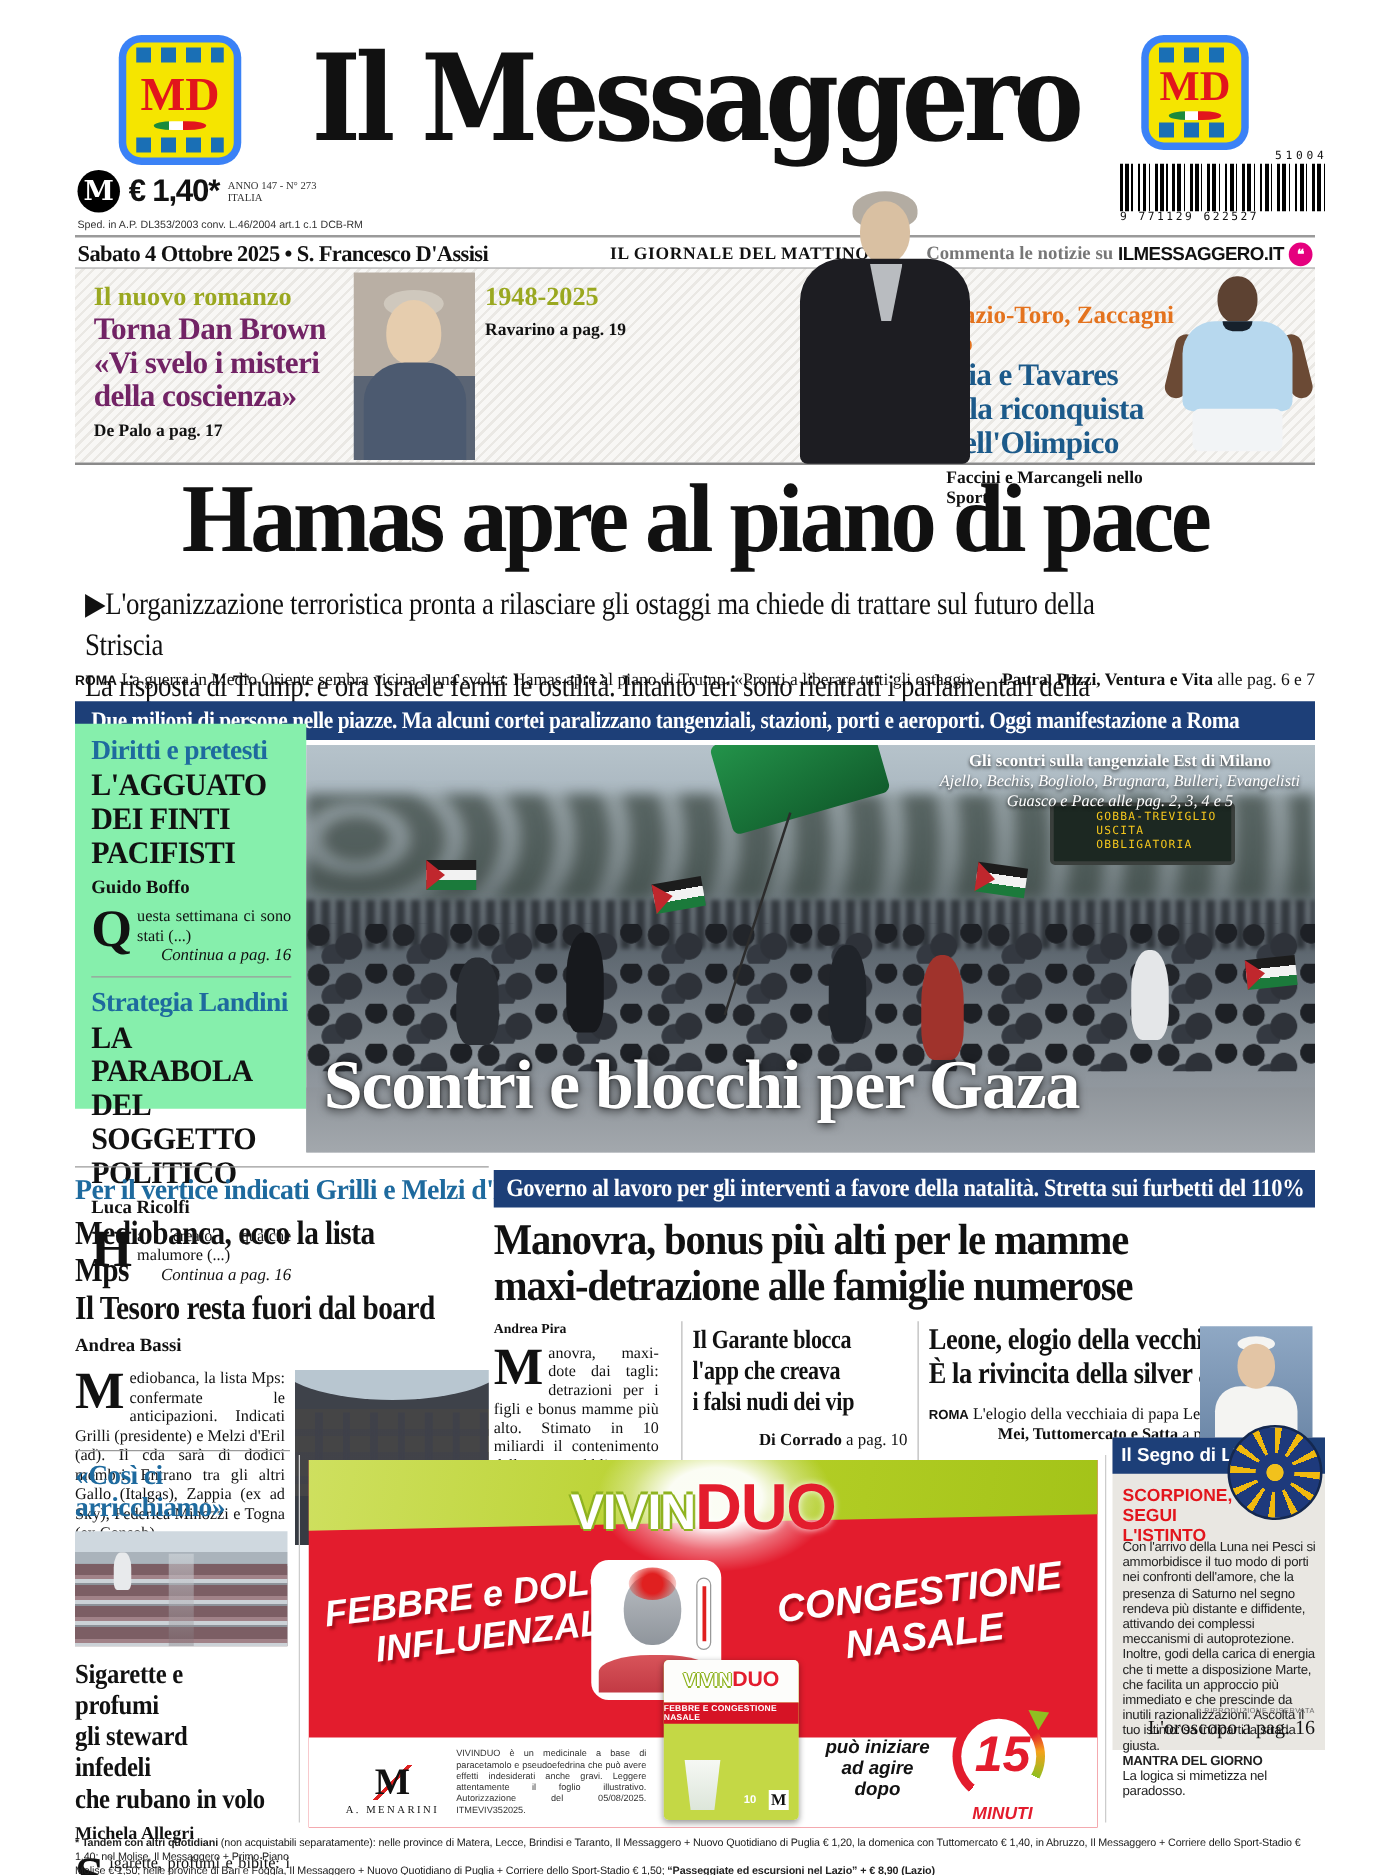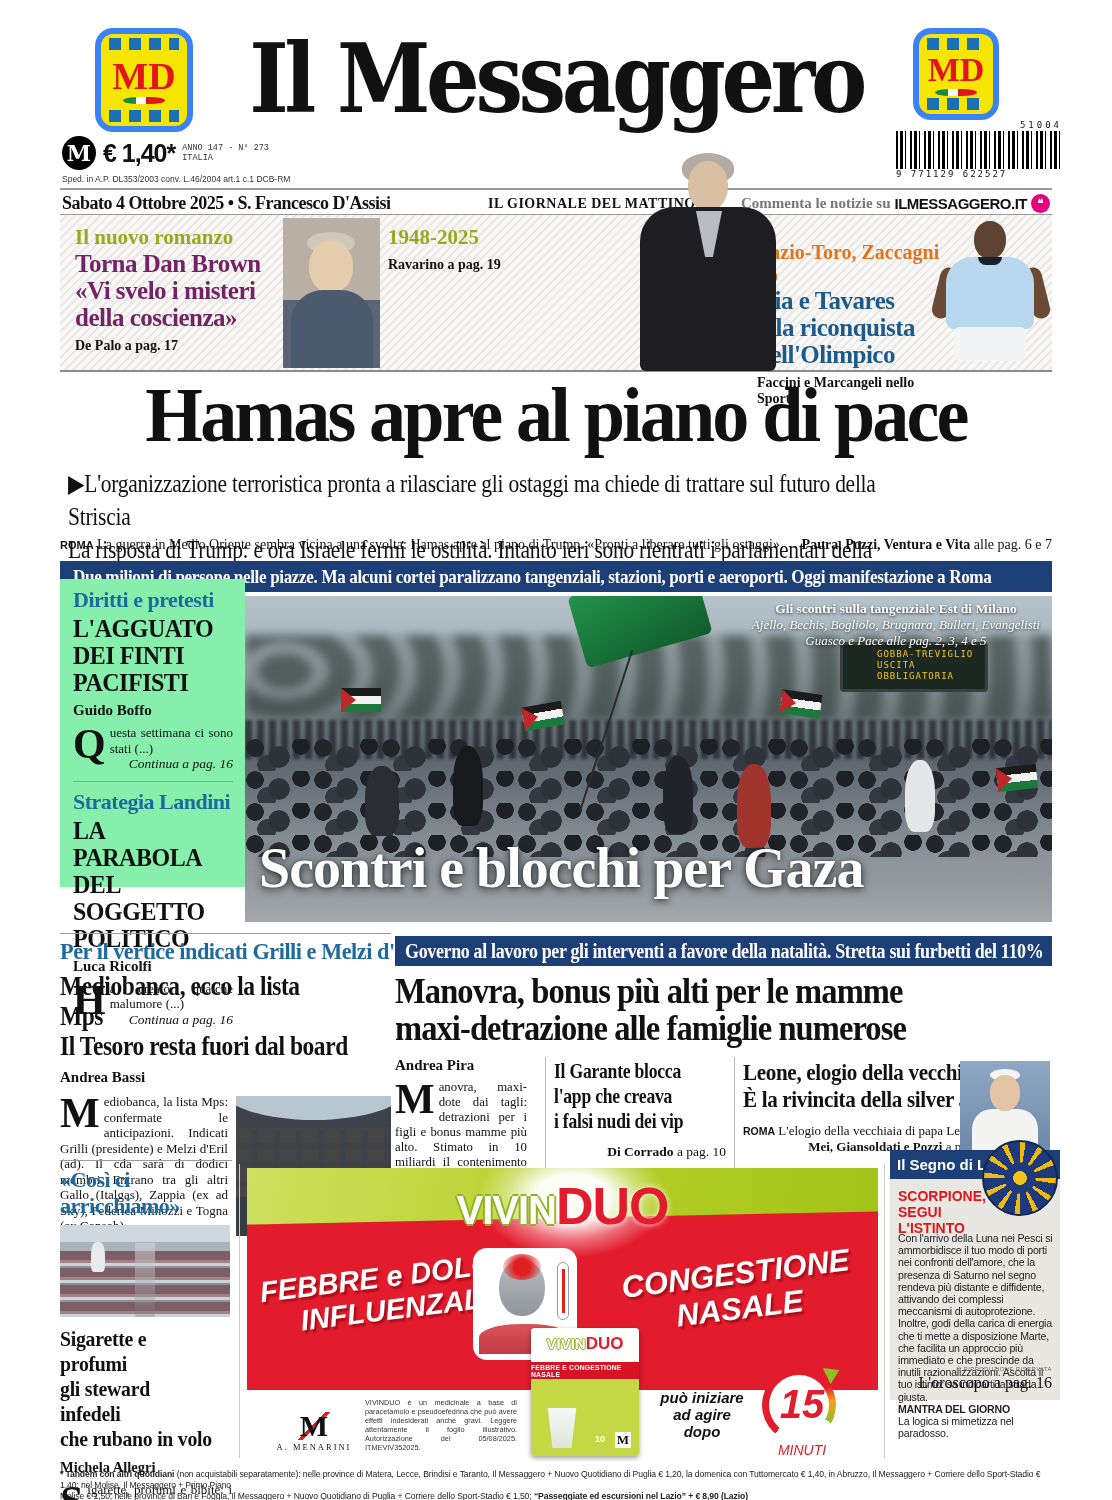--- a/index.html
+++ b/index.html
@@ -27,21 +27,21 @@
   .barcode-wrap { position:absolute; left:896px; top:120px; width:166px; text-align:right; }
   .barcode-num-top { font-family:"DejaVu Sans Mono", monospace; font-size:9px; letter-spacing:3px; }
   .barcode { height:38px; margin-top:1px;
     background:repeating-linear-gradient(90deg,#000 0 2px,#fff 2px 4px,#000 4px 7px,#fff 7px 9px,#000 9px 10px,#fff 10px 14px); }
   .barcode-num { font-family:"DejaVu Sans Mono", monospace; font-size:9px; letter-spacing:2px; text-align:left; }
 
   .price-row { position:absolute; left:62px; top:136px; display:flex; align-items:center; gap:7px; }
   .m-badge { width:34px; height:34px; border-radius:50%; background:#000; color:#fff;
     font-family:"DejaVu Serif",serif; font-weight:bold; font-size:22px; display:flex; align-items:center; justify-content:center; }
   .price { font-weight:bold; font-size:25px; font-family:"Liberation Sans",sans-serif; letter-spacing:-1px; }
-  .issue-stack { font-family:Liberation Mono, monospace; font-size:8.5px; line-height:10px; color:#333; }
+  .issue-stack { font-family:Liberation Serif, serif; font-size:8.5px; line-height:10px; color:#333; }
   .sped { position:absolute; left:62px; top:174px; font-family:"Liberation Sans",sans-serif; font-size:8.5px; color:#333; }
 
   .dateline-row { position:absolute; left:60px; top:188px; width:992px; height:27px;
     border-top:2px solid #9a9a9a; border-bottom:1px solid #9a9a9a; }
   .date-txt { position:absolute; left:2px; top:3px; font-weight:bold; font-size:18px; letter-spacing:-0.5px; }
   .tagline { position:absolute; left:428px; top:6px; font-weight:bold; font-size:14px; letter-spacing:0.5px; }
   .comment-cta { position:absolute; right:2px; top:4px; font-size:15px; color:#777; font-weight:bold; display:flex; align-items:center; gap:4px; }
   .comment-site { color:#111; font-family:"Liberation Sans",sans-serif; font-weight:bold; letter-spacing:-0.5px; }
   .quote-bubble { width:19px; height:19px; border-radius:50%; background:#e5007e; color:#fff; font-size:11px;
     display:flex; align-items:center; justify-content:center; font-family:"DejaVu Serif",serif; }
@@ -151,21 +151,21 @@
       repeating-linear-gradient(180deg, transparent 0 13px, rgba(62,64,74,.55) 13px 19px); }
   .medio-photo .arch { position:absolute; left:-10%; top:-28%; width:120%; height:45%; border-radius:50%; box-shadow:0 0 0 200px rgba(40,42,50,.85); }
 
   .manovra { position:absolute; left:395px; top:936px; width:657px; }
   .manovra-strip { height:30px; background:#1d3f78; color:#fff; display:flex; align-items:center; padding-left:10px; }
   .manovra-strip span { font-weight:bold; font-size:20px; letter-spacing:-0.4px; transform:scaleX(.9); transform-origin:0 50%; white-space:nowrap; }
   .manovra-head { font-size:35px; line-height:37px; font-weight:600; letter-spacing:-1px; margin-top:7px;
     white-space:pre-line; transform:scaleX(.93); transform-origin:0 0; }
   .manovra-cols { display:flex; margin-top:10px; }
   .mcolA { width:142px; padding-right:10px; }
-  .mcolA .author { font-weight:bold; font-size:15px; margin-bottom:6px; }
+  .mcolA .author { font-weight:bold; font-size:11px; margin-bottom:6px; }
   .mcolA .par { font-size:12.8px; line-height:15px; }
   .vdiv { width:1px; background:#bbb; margin:0 8px; }
   .mcolB { width:172px; padding-top:2px; }
   .garante-head { font-size:21px; line-height:25px; font-weight:600; letter-spacing:-0.3px; white-space:pre-line; transform:scaleX(.84); transform-origin:0 0; }
   .garante-ref { text-align:right; font-size:13.5px; margin-top:10px; }
   .mcolC { flex:1; position:relative; padding-top:2px; }
   .leone-head { font-size:24px; line-height:27px; font-weight:600; letter-spacing:-0.4px; white-space:pre-line; transform:scaleX(.88); transform-origin:0 0; }
   .leone-sum { font-size:13px; margin-top:10px; width:250px; }
   .leone-sum .dl { font-family:"Liberation Sans",sans-serif; font-weight:bold; font-size:10.5px; }
   .leone-ref { text-align:right; width:250px; font-size:13px; }
@@ -229,21 +229,21 @@
     font-weight:bold; font-style:italic; font-size:15px; line-height:17px; color:#111; }
   .badge15 { position:absolute; right:30px; bottom:8px; width:92px; height:92px; }
   .badge-ring { position:absolute; left:6px; top:6px; width:74px; height:74px; border-radius:50%;
     background:conic-gradient(from 220deg, #e31c2d 0 55%, #f5a21b 62%, #8fbf21 72%, transparent 72%); }
   .badge-inner { position:absolute; left:13px; top:13px; width:60px; height:60px; border-radius:50%; background:#fff; }
   .badge-arrow { position:absolute; right:6px; top:4px; width:0; height:0; border-left:9px solid transparent; border-right:9px solid transparent;
     border-bottom:14px solid #8fbf21; transform:rotate(64deg); }
   .badge-num { position:absolute; left:0; top:22px; width:92px; text-align:center; color:#e31c2d;
     font-family:"Liberation Sans",sans-serif; font-weight:bold; font-style:italic; font-size:40px; line-height:40px; }
   .badge-unit { position:absolute; left:0; bottom:-4px; width:92px; text-align:center; color:#e31c2d;
-    font-family:"Liberation Sans",sans-serif; font-weight:normal; font-style:italic; font-size:14px; }
+    font-family:"Liberation Sans",sans-serif; font-weight:bold; font-style:italic; font-size:14px; }
 
   
   .horoscope { position:absolute; left:890px; top:1150px; width:170px; height:250px; background:#e9e7e2; }
   .horo-bar { position:absolute; left:0; top:0; width:170px; height:29px; background:#1d3f78; color:#fff;
     font-family:"Liberation Sans",sans-serif; font-weight:bold; font-size:15px; display:flex; align-items:center; padding-left:7px; }
   .zodiac { position:absolute; right:2px; top:-10px; width:76px; height:76px; border-radius:50%; border:2px solid #14284f;
     background:
       radial-gradient(circle at center, #f2c11c 0 13%, #1e3a7c 14% 30%, rgba(0,0,0,0) 31%),
       repeating-conic-gradient(#f0b90f 0 9deg, #1e3a7c 9deg 30deg); }
   .horo-sign { position:absolute; left:8px; top:38px; width:92px; color:#e2151c; font-family:"Liberation Sans",sans-serif;
@@ -446,21 +446,21 @@
         <div class="garante-head">Il Garante blocca
 l'app che creava
 i falsi nudi dei vip</div>
         <div class="garante-ref"><span class="bold">Di Corrado</span><span> a pag. 10</span></div>
       </div>
       <div class="vdiv"></div>
       <div class="mcolC">
         <div class="leone-head">Leone, elogio della vecchiaia
 È la rivincita della silver age</div>
         <div class="leone-sum"><span class="dl">ROMA</span><span> L'elogio della vecchiaia di papa Leone.</span></div>
-        <div class="leone-ref"><span class="bold">Mei, Giansoldati e Pozzi</span><span> a pag. 12</span></div>
+        <div class="leone-ref"><span class="bold">Mei, Tuttomercato e Satta</span><span> a pag. 12</span></div>
         <div class="leone-photo">
           <div class="cassock"></div>
           <div class="cap"></div>
           <div class="face"></div>
         </div>
       </div>
     </div>
   </div>
 
   <div class="steward-col">

